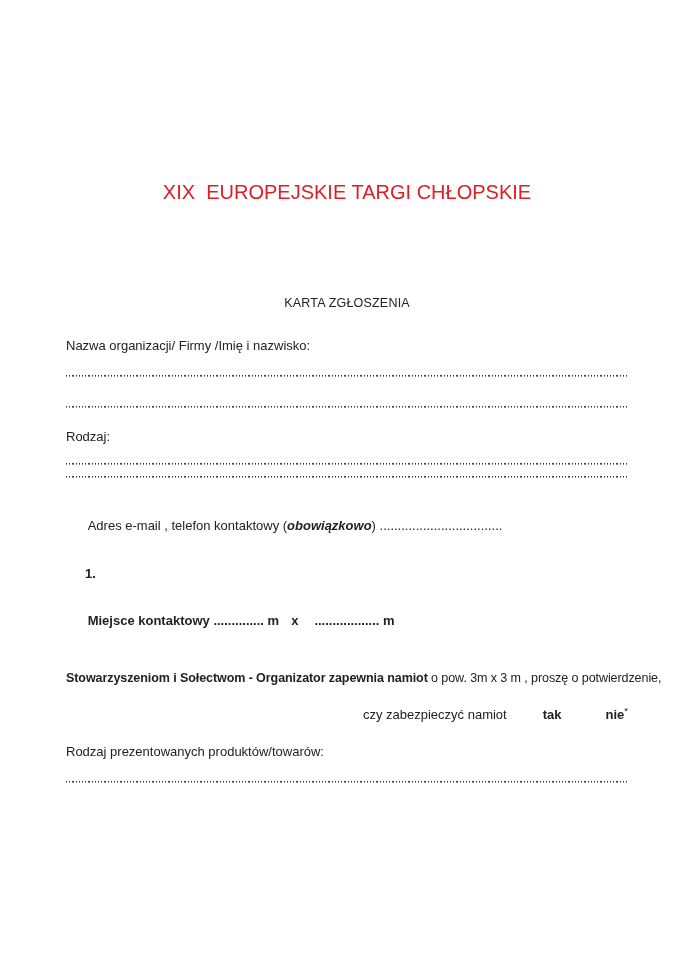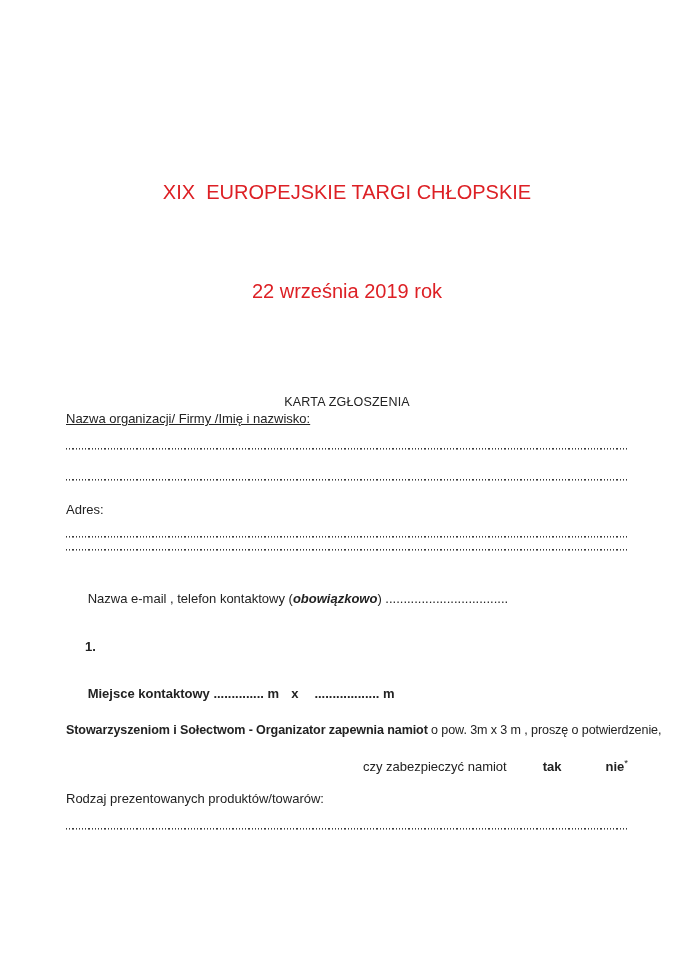--- a/index.html
+++ b/index.html
@@ -26,67 +26,66 @@
   .it { font-style: italic; font-weight: bold; }
 
   
   .dotline {
     height: 2px;
     background-image: repeating-linear-gradient(90deg, #3b3b3b 0 1.2px, transparent 1.2px 3.2px);
     background-position: left bottom;
     background-repeat: repeat-x;
     background-size: 100% 1.6px;
   }
-  .mt-nazwa   { margin-top: 1px; text-decoration: underline; }
+  .mt-nazwa   { margin-top: 27px; }
   .mt-dot1    { margin-top: 21px; }
   .mt-dot2    { margin-top: 29px; }
   .mt-adres   { margin-top: 21px; }
   .mt-dot3    { margin-top: 18px; }
   .mt-dot4    { margin-top: 11px; }
   .mt-email   { margin-top: 24px; }
   .mt-item1   { margin-top: 16px; }
   .mt-booth   { margin-top: 15px; }
-  .mt-tent    { margin-top: 4px; }
+  .mt-tent    { margin-top: 25px; }
   .mt-tent2   { margin-top: 5px; text-align: right; }
-  .mt-rodzaj  { }
+  .mt-rodzaj  { margin-top: 5px; }
   .mt-dot5    { margin-top: 21px; }
 
   .item-row { display: flex; margin-left: 19px; }
   .item-num { flex: 0 0 28px; }
   .tent-first { white-space: nowrap; font-size: 12.55px; letter-spacing: -0.1px; }
 
   .sp { display: inline-block; height: 1px; }
   .sp-36 { width: 36px; } .sp-44 { width: 44px; }
   .sp-g1 { width: 12px; } .sp-g2 { width: 16px; }
 
   sup.star { font-size: 9.5px; vertical-align: super; line-height: 0; }
 </style>
 </head>
 <body>
 
 <div class="page">
   <div class="content">
 
     <div class="titles">
       <div>XIX  EUROPEJSKIE TARGI CHŁOPSKIE</div>
-      <div>22 września 2019 rok</div>
     </div>
 
     <div class="form-title">KARTA ZGŁOSZENIA</div>
 
     <div class="line mt-nazwa">Nazwa organizacji/ Firmy /Imię i nazwisko:</div>
     <div class="dotline mt-dot1"></div>
     <div class="dotline mt-dot2"></div>
 
-    <div class="line mt-adres">Adres:</div>
+    <div class="line mt-adres">Rodzaj:</div>
     <div class="dotline mt-dot3"></div>
     <div class="dotline mt-dot4"></div>
 
     <div class="line mt-email">
-      <span>Nazwa e-mail , telefon kontaktowy (</span><span class="it">obowiązkowo</span><span>) </span><span>..................................</span>
+      <span>Adres e-mail , telefon kontaktowy (</span><span class="it">obowiązkowo</span><span>) </span><span>..................................</span>
     </div>
 
     <div class="line b item-row mt-item1">
       <span class="item-num">1.</span>
     </div>
 
     <div class="line b mt-booth">
       <span>Miejsce kontaktowy </span><span>..............</span><span> m</span><span class="sp sp-g1"></span><span>x</span><span class="sp sp-g2"></span><span>..................</span><span> m</span>
     </div>
 

